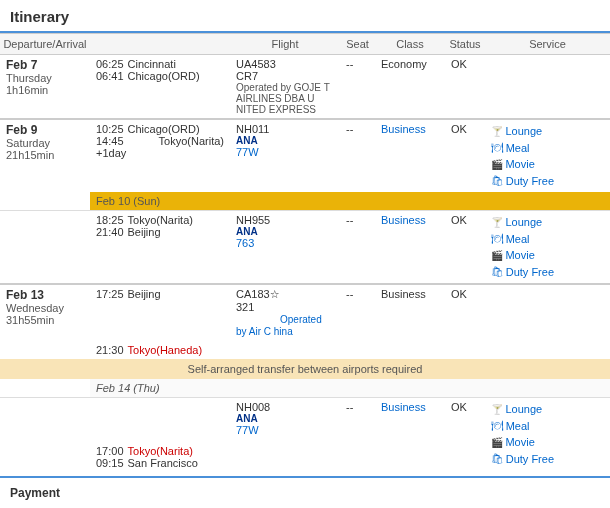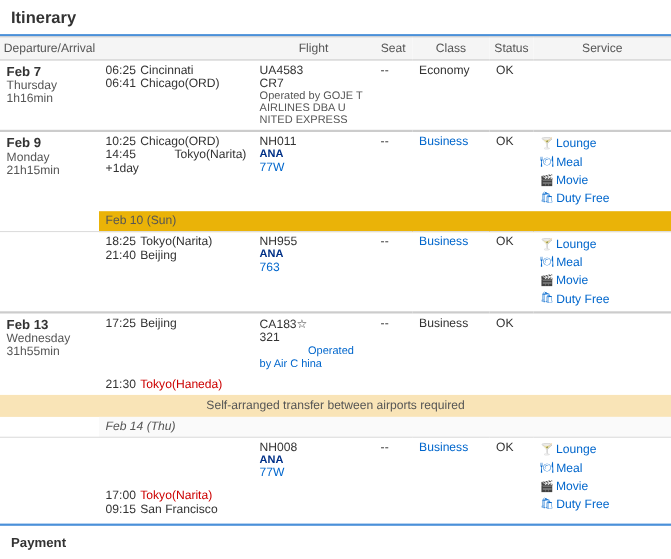--- a/index.html
+++ b/index.html
@@ -155,21 +155,21 @@
             <div class="operated-by">Operated by GOJE T AIRLINES DBA U NITED EXPRESS</div>
           </td>
     <td class="seat-col">--</td>
     <td class="class-col"><span>Economy</span></td>
     <td class="status-col">OK</td>
     <td></td>
   </tr>
         <tr style="border-top: 2px solid rgb(204, 204, 204);">
     <td class="date-col">
       <div class="date-day">Feb 9</div>
-      <div class="date-weekday">Monday</div>
+      <div class="date-weekday">Saturday</div>
       <div class="date-duration">21h15min</div>
     </td>
     <td class="time-city">
     <div style="display:flex;gap:4px;align-items:baseline;">
       <span class="time">10:25</span>
       <span class="city-normal">Chicago(ORD)</span>
     </div>
     <div style="display:flex;gap:4px;align-items:baseline;">
       <span class="time">14:45 +1day</span>
       <span class="city-normal">Tokyo(Narita)</span>

